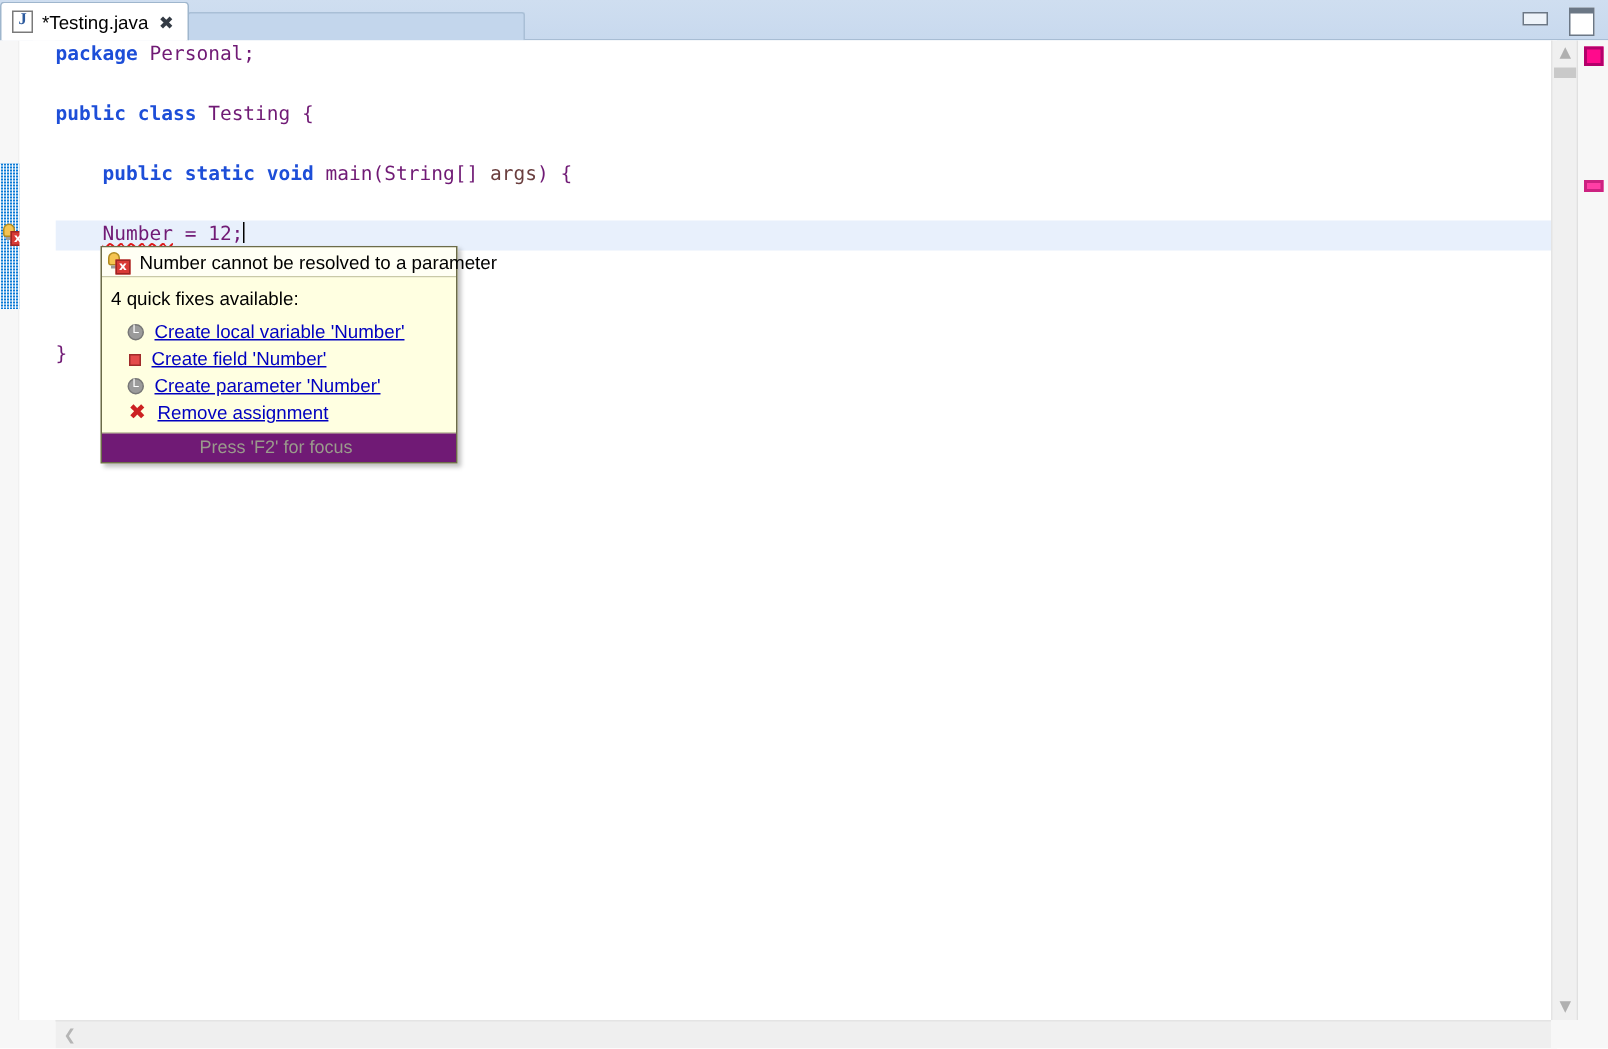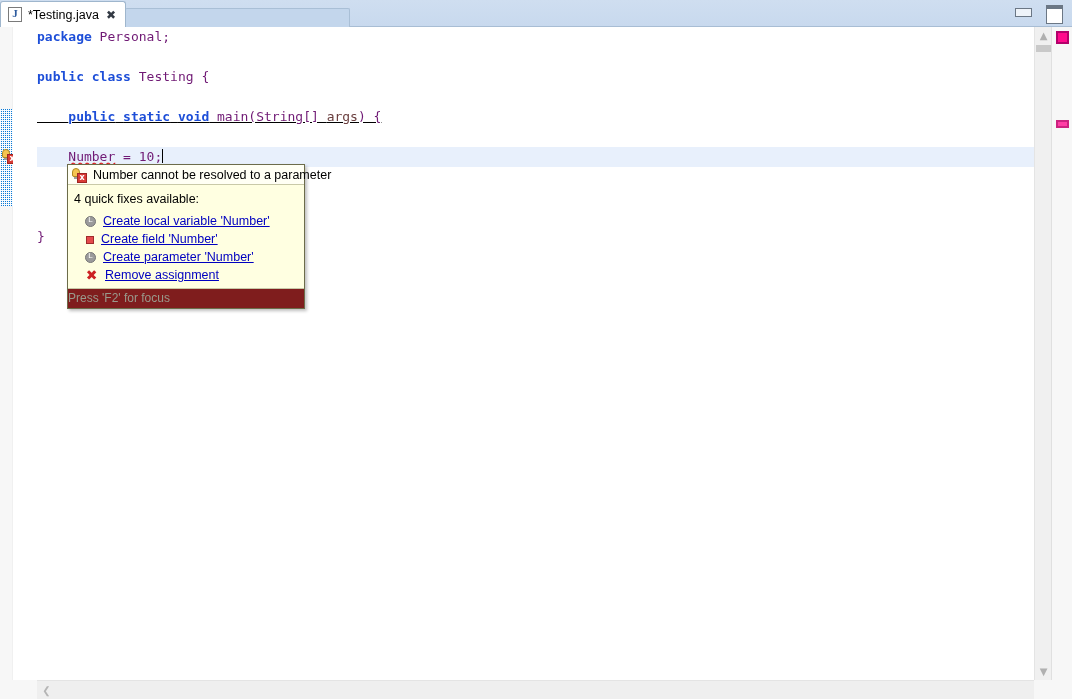--- a/index.html
+++ b/index.html
@@ -264,22 +264,22 @@
     font-family: "DejaVu Sans", sans-serif;
     text-align: center;
   }
   .qf-link {
     color: #0000c0;
     text-decoration: underline;
     font-size: 12.5px; white-space: nowrap;
   }
   #qf-footer {
     border-top: 1px solid #c9c9a8;
-    background: #7f1d1d;
-    text-align: left;
+    background: #701a75;
+    text-align: center;
     padding: 2px 4px 3px 0;
     color: #9a9a8c;
     font-size: 12px;
   }
 
   
   #vscroll {
     position: absolute; right: 21px; top: 27px;
     width: 17px; height: 653px;
     background: #f0f0f0;
@@ -383,23 +383,23 @@
     <div id="fold-col">
         <div class="fold-icon" style="top: 85px;"></div>
       </div>
 
     <div id="code-area">
       <div id="current-line-hl" style="top: 120px;"></div>
     <div class="code-line" style="top: 0px;"><span class="kw">package</span><span class="plain"> Personal;</span></div>
         <div class="code-line" style="top: 20px;"></div>
         <div class="code-line" style="top: 40px; text-align: right;"><span class="kw">public</span><span class="plain"> </span><span class="kw">class</span><span class="plain"> Testing {</span></div>
         <div class="code-line" style="top: 60px;"></div>
-        <div class="code-line" style="top: 80px; text-decoration: underline;"><span class="plain">    </span><span class="kw">public</span><span class="plain"> </span><span class="kw">static</span><span class="plain"> </span><span class="kw">void</span><span class="plain"> main(String[] </span><span class="param">args</span><span class="plain">) {</span></div>
+        <div class="code-line" style="top: 80px;"><span class="plain">    </span><span class="kw">public</span><span class="plain"> </span><span class="kw">static</span><span class="plain"> </span><span class="kw">void</span><span class="plain"> main(String[] </span><span class="param">args</span><span class="plain">) {</span></div>
         <div class="code-line" style="top: 100px;"></div>
-        <div class="code-line" style="top: 120px;"><span class="plain">    </span><span class="plain err-underline">Number</span><span class="plain"> = 10;</span><span class="caret"></span></div>
+        <div class="code-line" style="top: 120px;"><span class="plain">    </span><span class="plain err-underline">Number</span><span class="plain"> = 12;</span><span class="caret"></span></div>
         <div class="code-line" style="top: 140px;"></div>
         <div class="code-line" style="top: 160px;"></div>
         <div class="code-line" style="top: 180px;"></div>
         <div class="code-line" style="top: 200px;"><span class="plain">}</span></div>
         <div class="code-line" style="top: 220px;"></div>
       </div>
 
     <div id="quickfix">
       <div id="qf-header">
         <span id="qf-header-icon">

